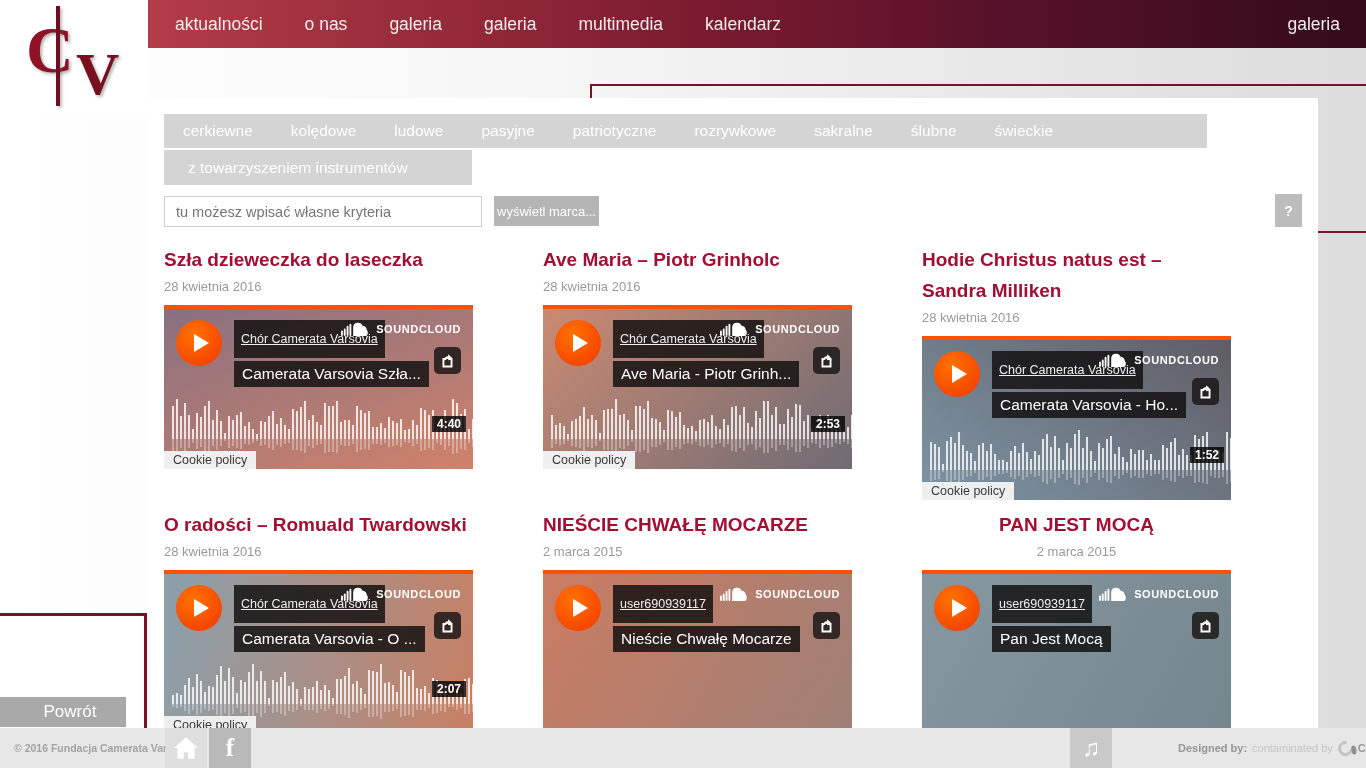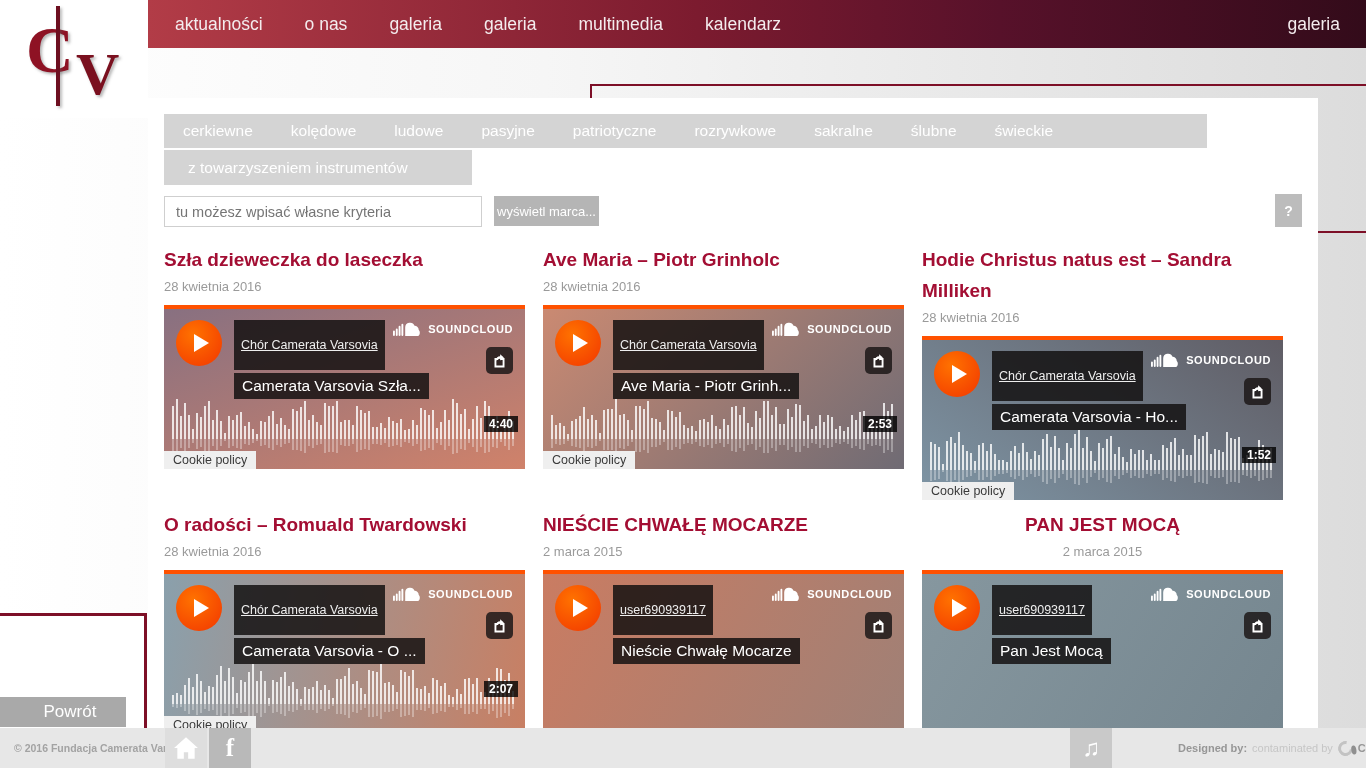--- a/index.html
+++ b/index.html
@@ -47,33 +47,33 @@
   .search-input { position:absolute; left:16px; top:98px; width:318px; height:31px;
     border:1px solid #cfcfcf; background:#fff; padding:0 11px; font-size:14.5px; color:#8d8d8d;
     font-family:"Liberation Sans",sans-serif; outline:none; }
   .search-btn { position:absolute; left:346px; top:98px; width:105px; height:30px;
     background:#b5b5b5; border:none; color:#fff; font-size:13px; cursor:pointer;
     font-family:"Liberation Sans",sans-serif; }
   .help-btn { position:absolute; left:1127px; top:96px; width:27px; height:33px;
     background:#bcbcbc; border:none; color:#fff; font-size:14px; font-weight:bold; cursor:pointer; }
 
   
-  .card { position:absolute; width:361px; }
+  .card { position:absolute; width:309px; }
   .card h2 { font-size:19px; line-height:31px; font-weight:700; color:#a30e33; margin-bottom:2px; }
   .card .date { font-size:13px; line-height:20px; color:#9a9a9a; margin-bottom:8px; }
 
   .sc-player { position:relative; height:164px; overflow:hidden; background:#999; }
   .sc-top { position:absolute; left:0; top:0; right:0; height:4px; background:#ff5100; }
   .sc-play { position:absolute; left:12px; top:15px; width:46px; height:46px; border-radius:50%;
     background:radial-gradient(circle at 38% 32%,#ff7200,#f54500 75%); cursor:pointer; }
   .tri { position:absolute; left:18px; top:14px; width:0; height:0;
     border-left:15px solid #fff; border-top:9px solid transparent; border-bottom:9px solid transparent; }
   .sc-meta { position:absolute; left:70px; top:15px; display:flex; flex-direction:column;
     align-items:flex-start; gap:3px; }
-  .sc-artist { background:rgba(18,16,16,.84); color:#eee; font-size:12.5px; padding:18px 7px;
+  .sc-artist { background:rgba(18,16,16,.84); color:#eee; font-size:12.5px; padding:12px 7px;
     text-decoration:underline; cursor:pointer; white-space:nowrap; }
   .sc-track { background:rgba(18,16,16,.84); color:#fff; font-size:15.5px; padding:4px 8px;
     cursor:pointer; white-space:nowrap; }
   .sc-brand { position:absolute; right:12px; top:16px; display:flex; align-items:center; gap:5px;
     color:#fff; font-size:11px; font-weight:bold; letter-spacing:.6px; cursor:pointer; }
   .sc-share { position:absolute; right:12px; top:42px; width:27px; height:27px; border-radius:5px;
     background:rgba(28,24,24,.85); border:none; cursor:pointer; display:flex;
     align-items:center; justify-content:center; }
   .wave { position:absolute; left:8px; right:8px; bottom:13px; cursor:pointer; }
   .wt { display:flex; align-items:flex-end; height:42px; gap:2px; }

